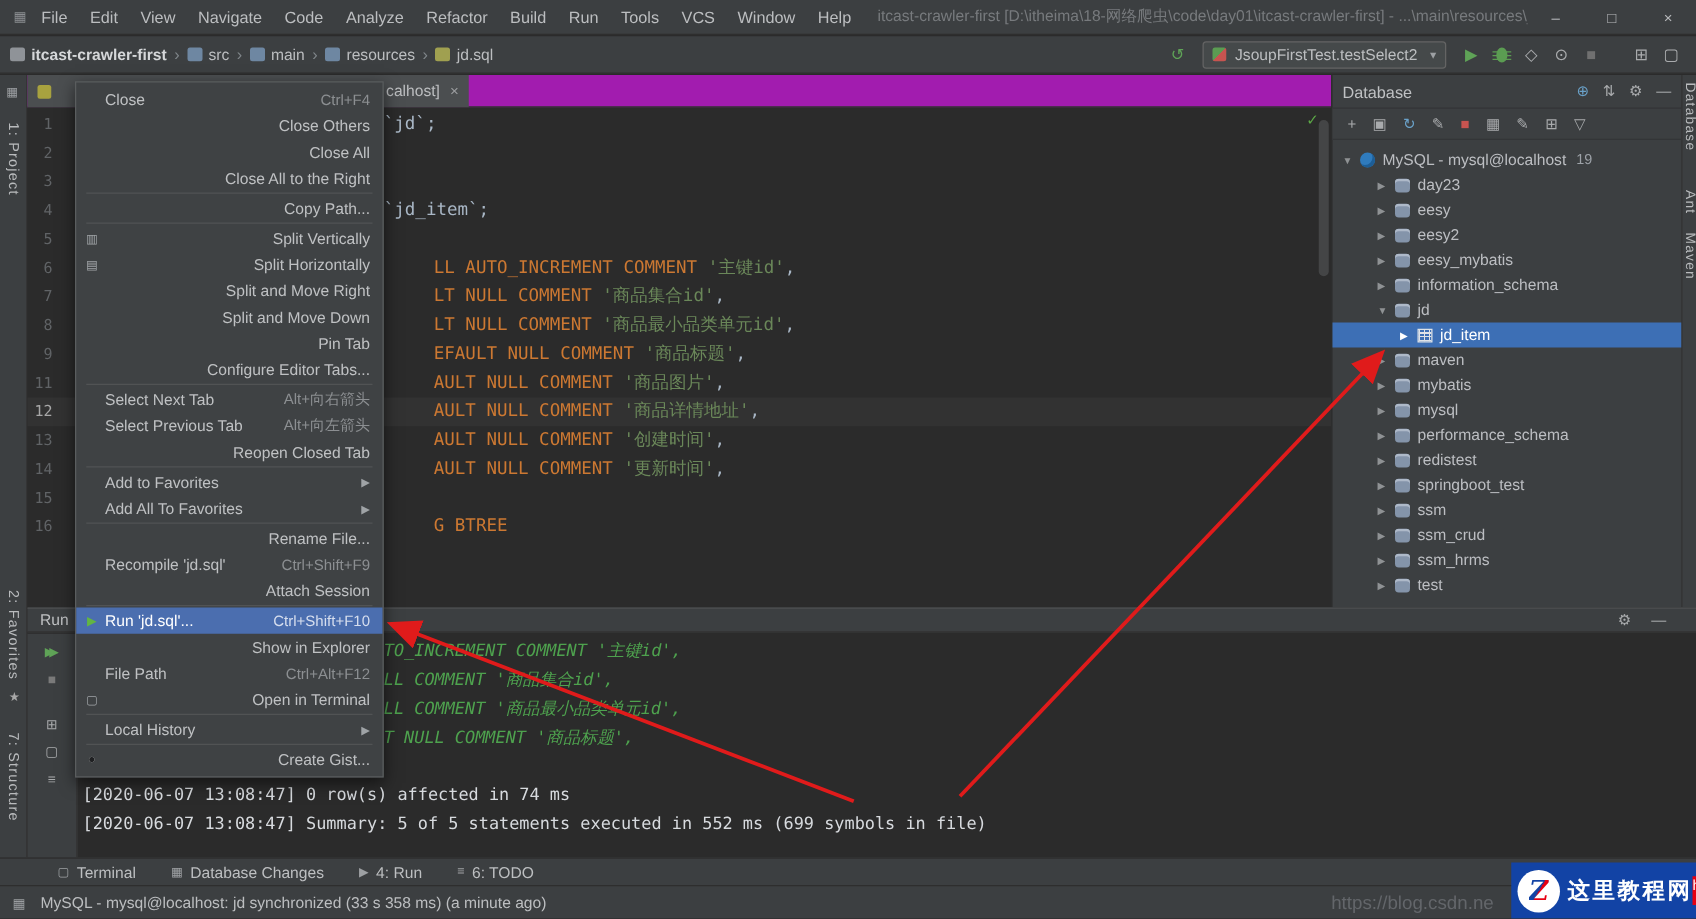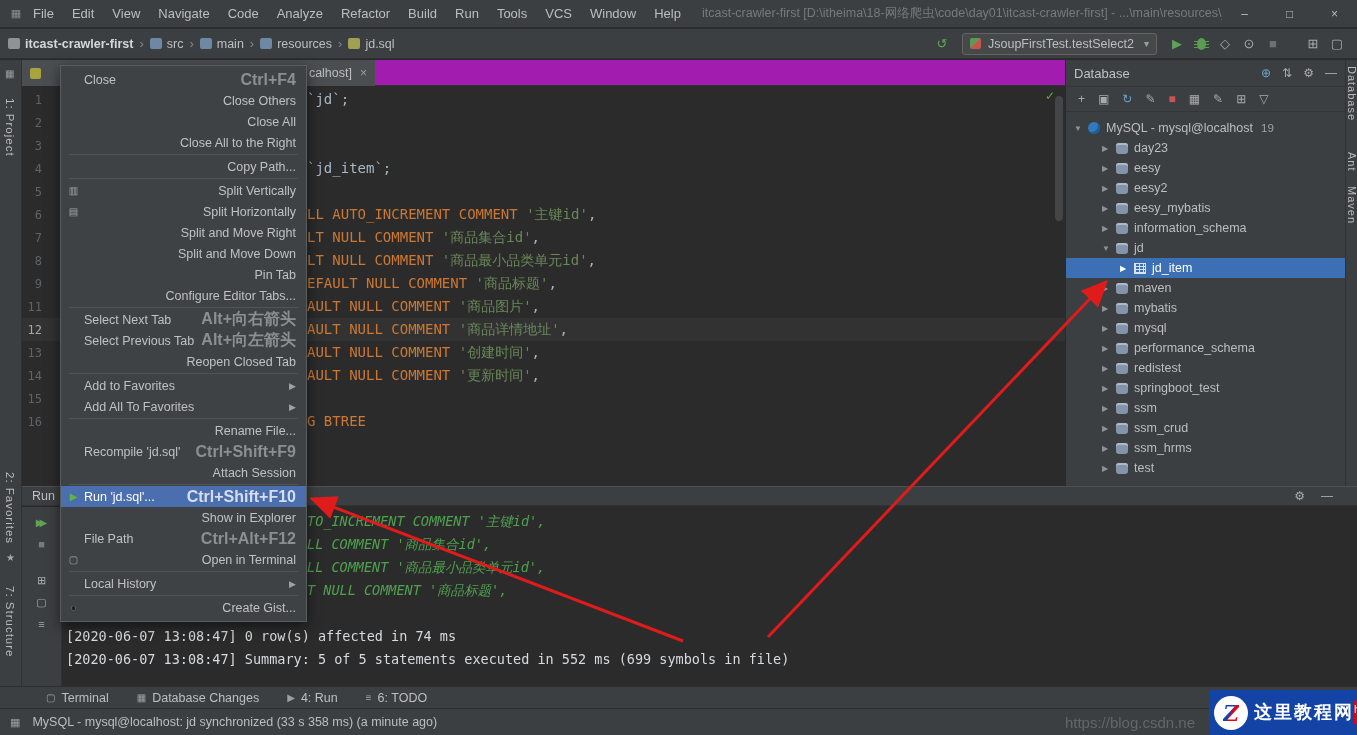--- a/index.html
+++ b/index.html
@@ -60,32 +60,32 @@
   .tab-close{margin-left:8px;color:#9c9ea0;font-size:12px;}
   .editor-body{position:absolute;top:26px;left:0;right:0;bottom:0;background:#2b2b2b;padding-top:2px;}
   .inspect-ok{position:absolute;right:10px;top:3px;color:#5ba746;font-size:12px;}
   .v-scrollbar{position:absolute;right:2px;top:10px;width:8px;height:125px;background:#595b5d;border-radius:4px;opacity:.55;}
   .ed-row{height:23px;line-height:23px;white-space:pre;font-family:"DejaVu Sans Mono",monospace;font-size:14px;}
   .ed-row.current{background:#323232;}
   .ed-num{display:inline-block;width:26px;text-align:right;padding-right:6px;color:#606366;font-size:12px;font-family:"DejaVu Sans Mono",monospace;}
   .current .ed-num{color:#a7a7a7;}
   .ed-code{color:#a9b7c6;}
   .ed-clip{margin-left:259px;}
-  .tk-kw{color:#cc7832;}
+  .tk-kw{color:#cc7832;padding-left:40px;}
   .tk-str{color:#6a8759;}
   .tk-plain{color:#a9b7c6;}
 
   
   .context-menu{position:absolute;left:60px;top:65px;width:247px;background:#3f4244;border:1px solid #5a5d5e;box-shadow:0 4px 12px rgba(0,0,0,.55);z-index:40;padding:3px 0;}
   .cm-item{display:flex;align-items:center;height:21px;padding:0 10px 0 4px;color:#bfc1c3;font-size:12.5px;justify-content:space-between;}
   .cm-ico{width:17px;text-align:center;font-size:10px;color:#9fa3a6;flex:none;}
   .cmi-run{color:#62b543;}
   .cmi-github{color:#1f2022;text-shadow:0 0 0 #d9d9d9;}
   .cm-label{margin-left:2px;white-space:nowrap;}
-  .cm-sc{margin-left:auto;color:#8c8f92;font-size:16px;font-weight:bold;}
+  .cm-sc{margin-left:auto;color:#8c8f92;font-size:12px;}
   .cm-sub{margin-left:auto;color:#9fa3a6;font-size:9px;}
   .cm-item.selected{background:#4b6eaf;color:#fff;}
   .cm-item.selected .cm-sc{color:#d6deee;}
   .cm-sep{height:1px;background:#515354;margin:1px 8px;}
 
   
   .db-panel{position:absolute;top:60px;left:1065px;width:280px;height:426px;background:#3c3f41;border-left:1px solid #2a2a2a;}
   .db-header{height:26px;display:flex;align-items:center;padding:0 8px;color:#bfc1c3;}
   .db-header-icons{margin-left:auto;display:flex;gap:11px;}
   .db-header-icons span{color:#a9abad;font-size:12px;}

